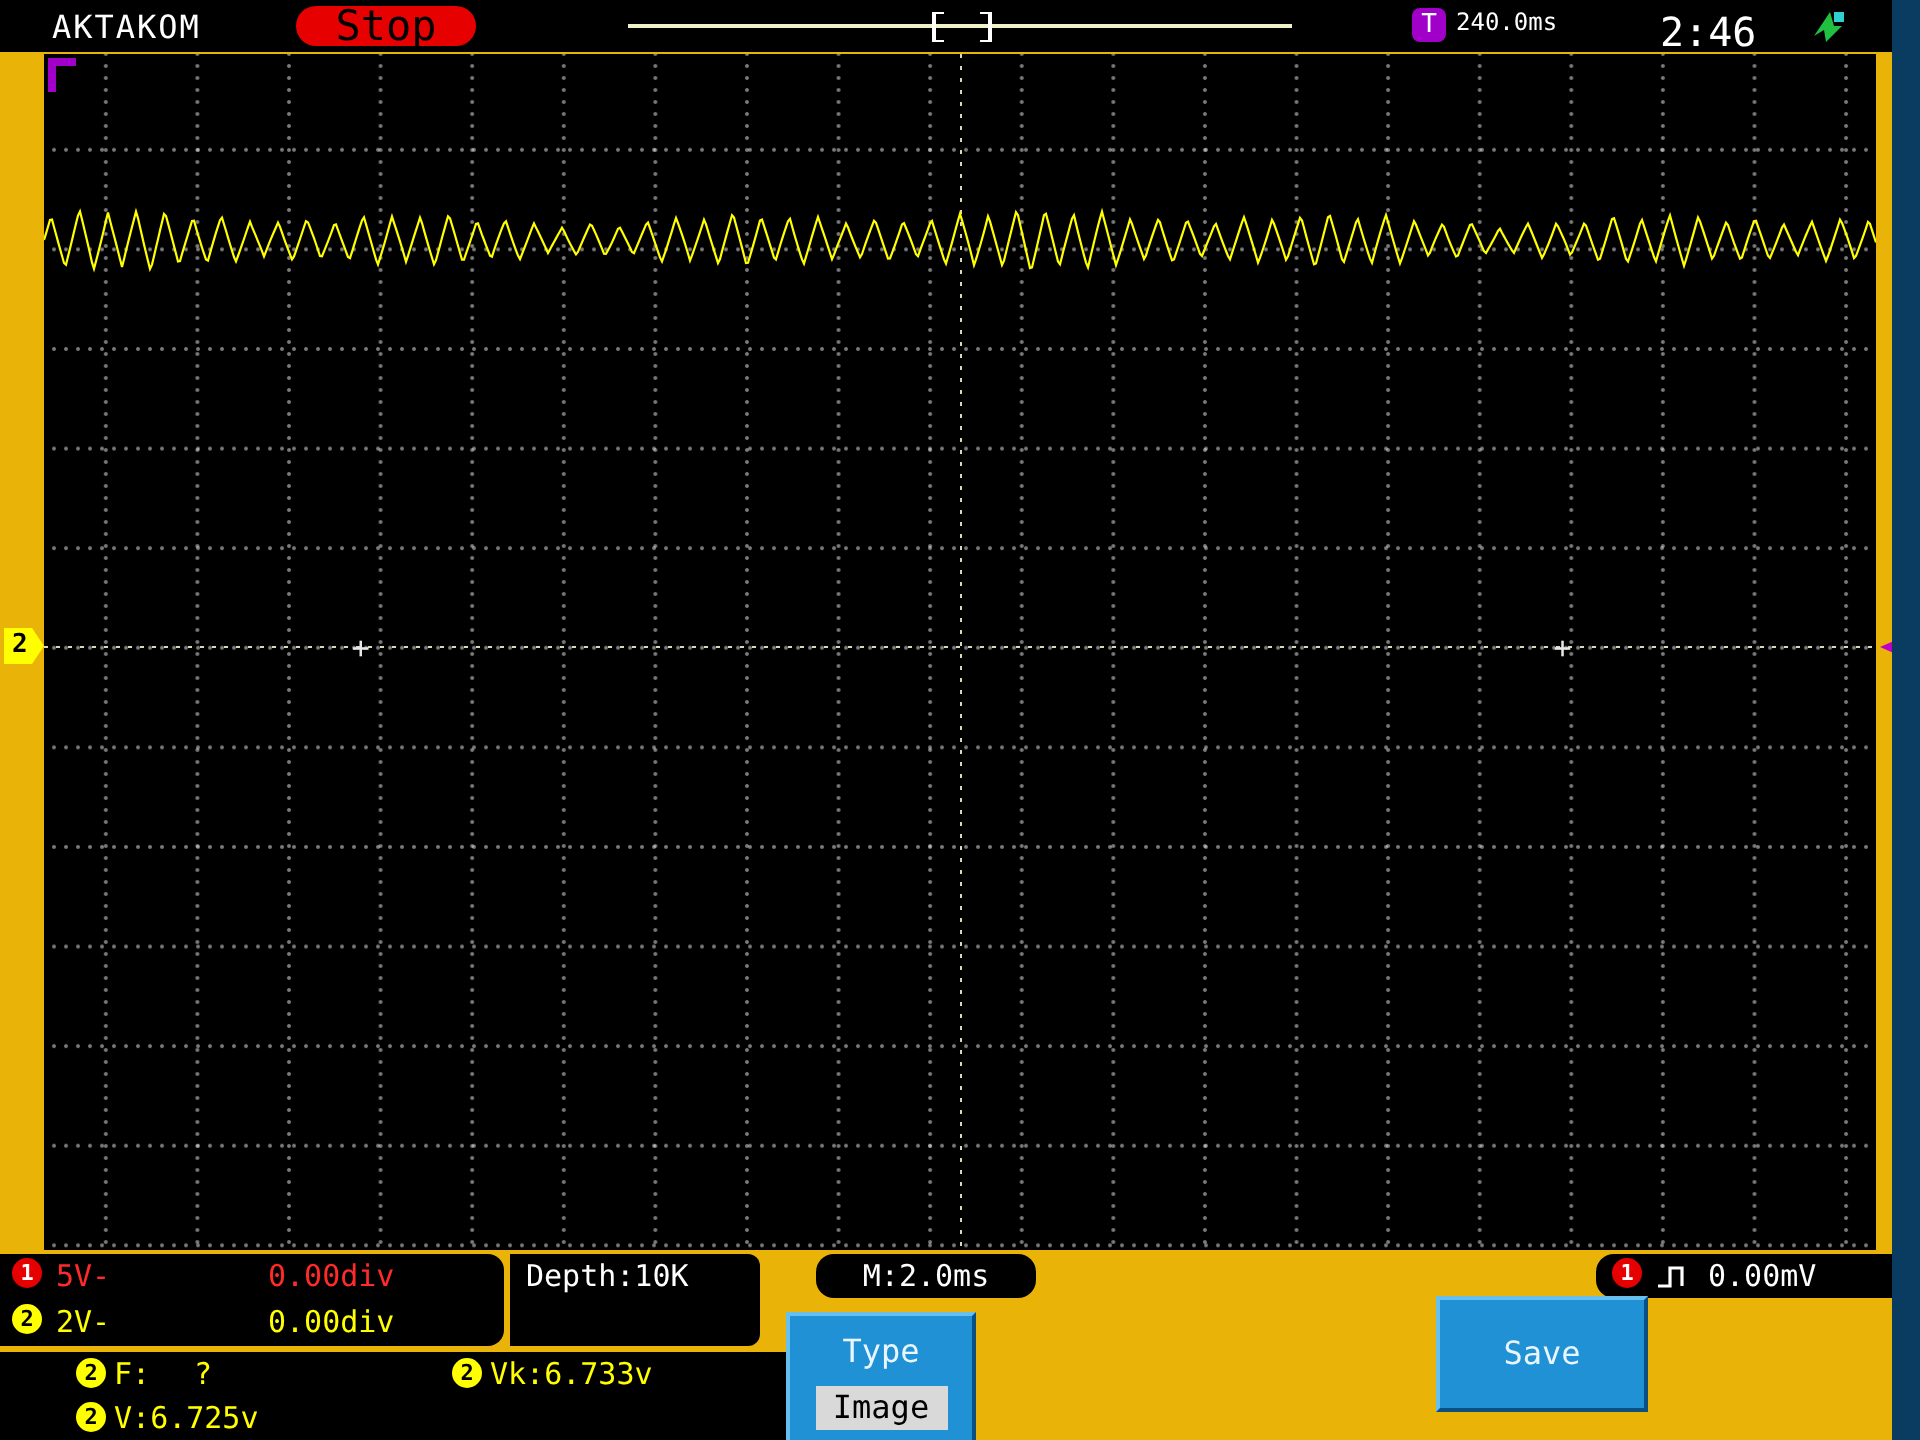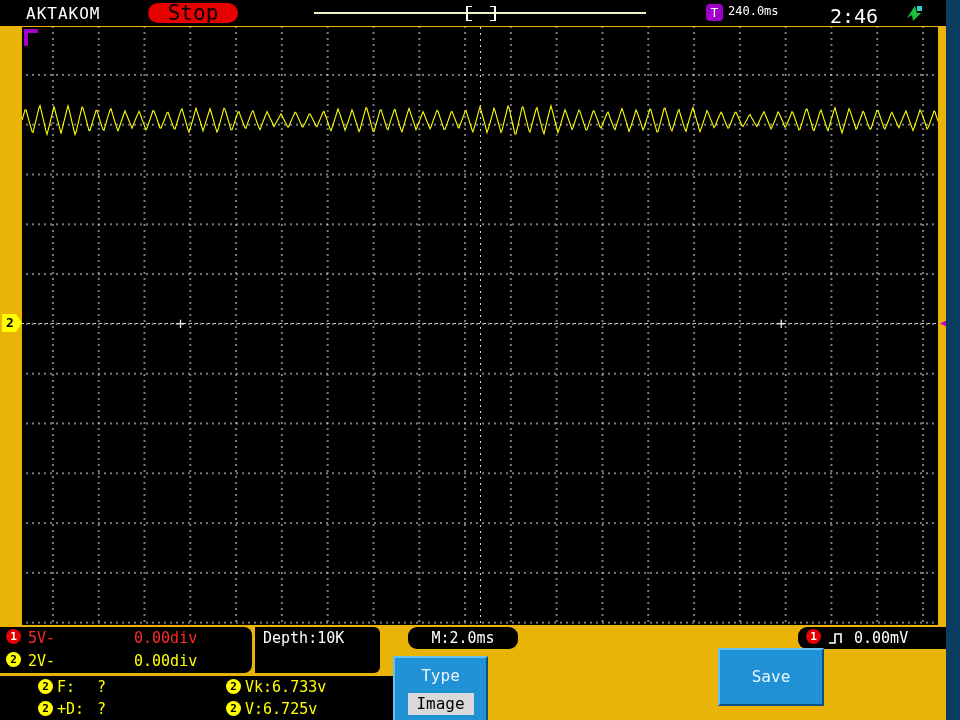--- a/index.html
+++ b/index.html
@@ -158,23 +158,20 @@
     <span class="trig-level">0.00mV</span>
   </div>
 
   <div class="meas-panel">
     <div class="meas-item qcol">
       <span class="badge yellow">2</span><span class="mlabel">F:</span><span class="mvalue">?</span>
     </div>
     <div class="meas-item">
       <span class="badge yellow">2</span><span class="mlabel">Vk:</span><span class="mvalue">6.733v</span>
     </div>
-    <div class="meas-item qcol">
-      <span class="badge yellow">2</span><span class="mlabel">+D:</span><span class="mvalue">?</span>
-    </div>
     <div class="meas-item">
       <span class="badge yellow">2</span><span class="mlabel">V:</span><span class="mvalue">6.725v</span>
     </div>
   </div>
 
   <div class="btn type-btn">
     <div class="type-label">Type</div>
     <div class="type-value">Image</div>
   </div>
   <div class="btn save-btn">Save</div>

